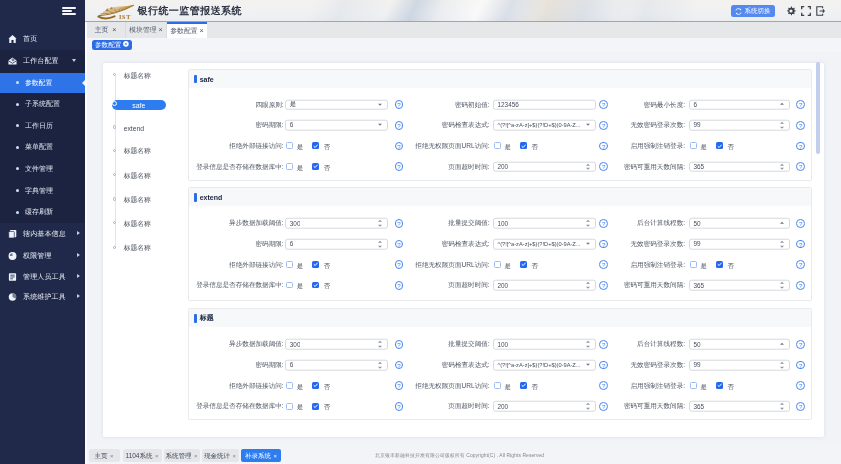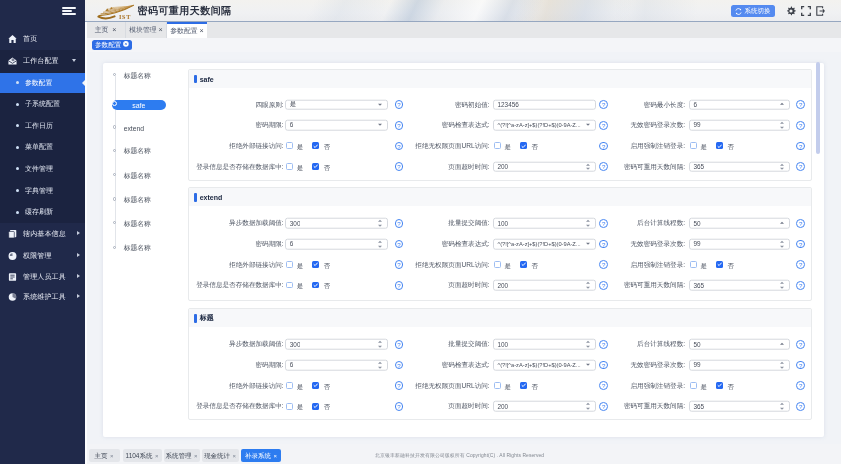--- a/index.html
+++ b/index.html
@@ -184,21 +184,21 @@
 <path d="M7 12.9 C16 12.7 28 9.7 38 4.7" stroke="#b07d2c" stroke-width="0.95"></path>
 <path d="M9.5 11.2 C17 10.9 28 8.5 36.5 4.9" stroke="#b8863a" stroke-width="0.85"></path>
 <path d="M12 9.6 C19 9.3 28 7.5 35 5.2" stroke="#c08f45" stroke-width="0.8"></path>
 <path d="M14.5 8.1 C20 7.8 27.5 6.5 33 5.5" stroke="#c79a52" stroke-width="0.7"></path>
 <path d="M17 6.7 C21 6.4 27 5.8 31 5.6" stroke="#cfa55e" stroke-width="0.6"></path>
 <path d="M11.5 10 L13.2 7.2 L14.6 9.4" fill="#a5731f" stroke="none"></path>
 <path d="M15.8 8.6 L17.3 5.9 L18.8 8" fill="#b07d2c" stroke="none"></path>
 </g>
 <text x="25" y="18.2" font-size="6.2" font-weight="bold" fill="#a76f1e" font-family="Liberation Serif,serif" letter-spacing="0.7">IST</text>
 </svg>
-    <div id="title">密码可重用天数间隔</div>
+    <div id="title">银行统一监管报送系统</div>
     <div id="sysbtn"><svg style="position:absolute;left:4px;top:2.5px" width="7" height="7" viewBox="0 0 8 8">
 <path d="M1 3 A3 3 0 0 1 6.6 2.2 M7 5 A3 3 0 0 1 1.4 5.8" stroke="#fff" stroke-width="0.9" fill="none"></path>
 <path d="M6.9 0.6 L6.9 2.6 L4.9 2.4 Z M1.1 7.4 L1.1 5.4 L3.1 5.6 Z" fill="#fff"></path>
 </svg><span style="margin-left:9px;">系统切换</span></div>
     <svg class="hico" style="left:700.5px" viewBox="0 0 12 12" width="9" height="9">
 <path fill="#3c4049" d="M6 0.6 L7 0.6 L7.3 2 a4.2 4.2 0 0 1 1.3 0.55 l1.2-0.7 0.7 0.7-0.7 1.2 a4.2 4.2 0 0 1 0.55 1.3 l1.4 0.3 0 1 -1.4 0.3 a4.2 4.2 0 0 1 -0.55 1.3 l0.7 1.2-0.7 0.7-1.2-0.7 a4.2 4.2 0 0 1 -1.3 0.55 l-0.3 1.4 -1 0 -0.3-1.4 a4.2 4.2 0 0 1 -1.3-0.55 l-1.2 0.7-0.7-0.7 0.7-1.2 a4.2 4.2 0 0 1 -0.55-1.3 l-1.4-0.3 0-1 1.4-0.3 a4.2 4.2 0 0 1 0.55-1.3 l-0.7-1.2 0.7-0.7 1.2 0.7 a4.2 4.2 0 0 1 1.3-0.55 Z M6 4.1 a1.9 1.9 0 1 0 0 3.8 a1.9 1.9 0 1 0 0-3.8 Z"></path>
 </svg>
     <svg class="hico" style="left:716px" viewBox="0 0 10 10" width="8.5" height="8.5">
 <g stroke="#3c4049" stroke-width="1.3" fill="none">
 <path d="M0.7 3.2 L0.7 0.7 L3.2 0.7"></path>

